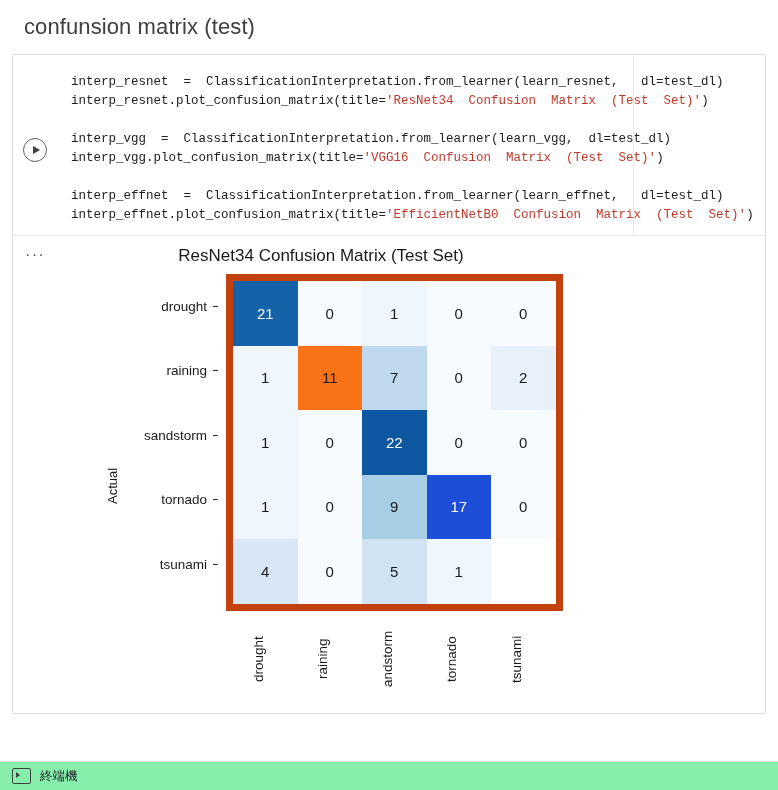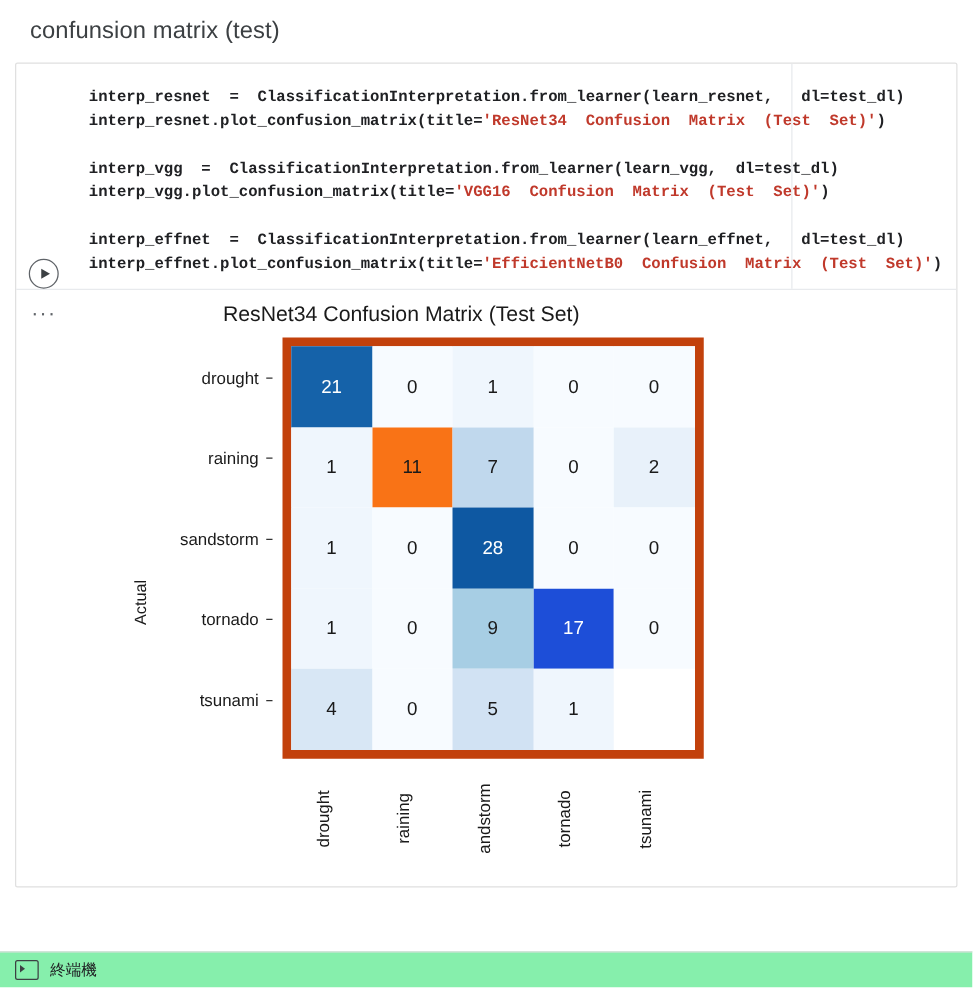--- a/index.html
+++ b/index.html
@@ -9,40 +9,39 @@
   }
   body {
     width: 778px;
     height: 790px;
     font-family: "Liberation Sans", sans-serif;
     color: #202124;
     position: relative;
     overflow: hidden;
   }
   .page-title {
-    font-size: 19px;
+    font-size: 22px;
     color: #3c4043;
     padding: 14px 0 0 24px;
     font-weight: 400;
     letter-spacing: 0.1px;
   }
   .notebook-cell {
     margin: 14px 12px 0 12px;
     border: 1px solid #e0e0e0;
     border-radius: 2px;
     background: #ffffff;
     position: relative;
   }
   .code-area {
     display: flex;
-    align-items: flex-end;
+    align-items: center;
     border-bottom: 1px solid #e8eaed;
     min-height: 140px;
     position: relative;
-    font-weight: bold;
   }
   .run-gutter {
     width: 44px;
     flex: 0 0 44px;
     padding-top: 10px;
     display: flex;
     justify-content: center;
   }
   .run-button {
     width: 22px;
@@ -279,21 +278,21 @@
               <div class="cell light" style="background: rgb(239, 246, 253);">1</div>
               <div class="cell light" style="background: rgb(247, 251, 255);">0</div>
               <div class="cell light" style="background: rgb(247, 251, 255);">0</div>
               <div class="cell light" style="background: rgb(239, 246, 253);">1</div>
               <div class="cell light" style="background: #f97316;">11</div>
               <div class="cell light" style="background: rgb(192, 216, 237);">7</div>
               <div class="cell light" style="background: rgb(247, 251, 255);">0</div>
               <div class="cell light" style="background: rgb(232, 241, 250);">2</div>
               <div class="cell light" style="background: rgb(239, 246, 253);">1</div>
               <div class="cell light" style="background: rgb(247, 251, 255);">0</div>
-              <div class="cell dark" style="background: rgb(14, 88, 162);">28</div>
+              <div class="cell dark" style="background: rgb(14, 88, 162);">22</div>
               <div class="cell light" style="background: rgb(247, 251, 255);">0</div>
               <div class="cell light" style="background: rgb(247, 251, 255);">0</div>
               <div class="cell light" style="background: rgb(239, 246, 253);">1</div>
               <div class="cell light" style="background: rgb(247, 251, 255);">0</div>
               <div class="cell light" style="background: rgb(167, 206, 228);">9</div>
               <div class="cell dark" style="background: #1d4ed8;">17</div>
               <div class="cell light" style="background: rgb(247, 251, 255);">0</div>
               <div class="cell light" style="background: rgb(216, 231, 245);">4</div>
               <div class="cell light" style="background: rgb(247, 251, 255);">0</div>
               <div class="cell light" style="background: rgb(209, 226, 243);">5</div>

